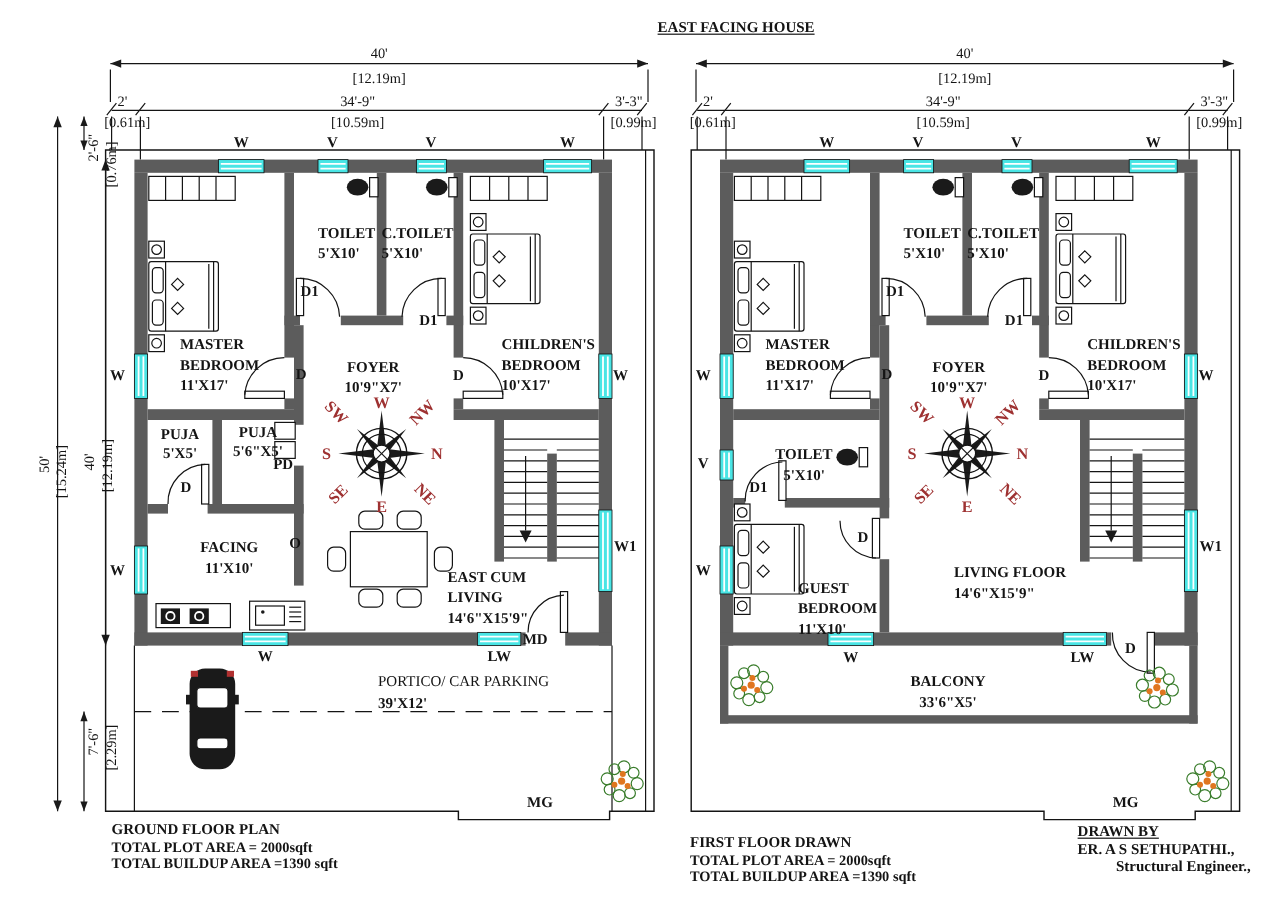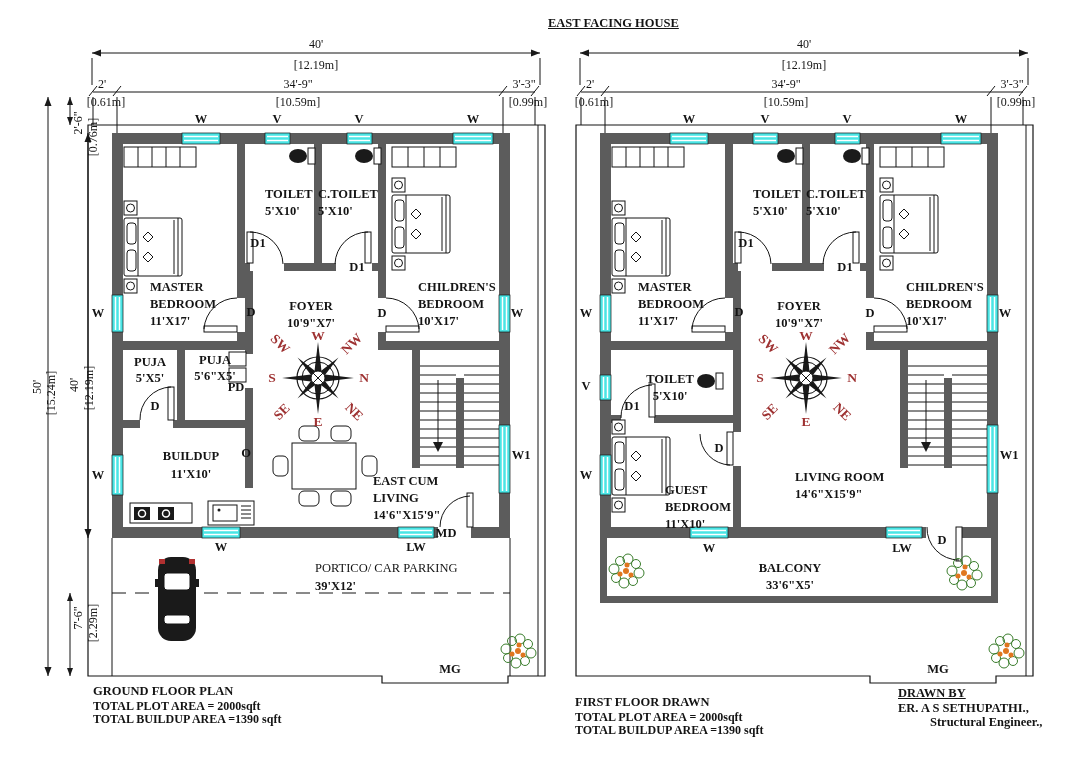--- a/index.html
+++ b/index.html
@@ -352,21 +352,21 @@
     <span class="tl" style="left:288px;top:170px;">5'X10'</span>
     <span class="tl" style="left:388px;top:246px;">CHILDREN'S</span>
     <span class="tl" style="left:388px;top:263px;">BEDROOM</span>
     <span class="tl" style="left:388px;top:280px;">10'X17'</span>
     <span class="t" style="left:281px;top:271px;">FOYER</span>
     <span class="t" style="left:281px;top:288px;">10'9"X7'</span>
     <span class="t" style="left:120px;top:327px;">PUJA</span>
     <span class="t" style="left:120px;top:343px;">5'X5'</span>
     <span class="t" style="left:185px;top:325px;">PUJA</span>
     <span class="t" style="left:185px;top:341px;">5'6"X5'</span>
-    <span class="t" style="left:161px;top:421px;">BUILDUP</span>
+    <span class="t" style="left:161px;top:421px;">FACING</span>
     <span class="t" style="left:161px;top:439px;">11'X10'</span>
     <span class="tl" style="left:343px;top:440px;">EAST CUM</span>
     <span class="tl" style="left:343px;top:457px;">LIVING</span>
     <span class="tl" style="left:343px;top:474px;">14'6"X15'9"</span>
     <span class="tl" style="left:285px;top:527px;font-weight:400;">PORTICO/ CAR PARKING</span>
     <span class="tl" style="left:285px;top:545px;font-weight:700;">39'X12'</span>
   </div>
 
   <div class="panel" style="left:518px;top:35px;width:548px;height:700px;">
     <svg width="548" height="700" viewBox="0 0 548 700">
@@ -457,21 +457,21 @@
     <span class="tl" style="left:388px;top:246px;">CHILDREN'S</span>
     <span class="tl" style="left:388px;top:263px;">BEDROOM</span>
     <span class="tl" style="left:388px;top:280px;">10'X17'</span>
     <span class="t" style="left:281px;top:271px;">FOYER</span>
     <span class="t" style="left:281px;top:288px;">10'9"X7'</span>
     <span class="t" style="left:152px;top:344px;">TOILET</span>
     <span class="t" style="left:152px;top:361px;">5'X10'</span>
     <span class="tl" style="left:147px;top:449px;">GUEST</span>
     <span class="tl" style="left:147px;top:466px;">BEDROOM</span>
     <span class="tl" style="left:147px;top:483px;">11'X10'</span>
-    <span class="tl" style="left:277px;top:436px;">LIVING ROOM</span>
+    <span class="tl" style="left:277px;top:436px;">LIVING FLOOR</span>
     <span class="tl" style="left:277px;top:453px;">14'6"X15'9"</span>
     <span class="t" style="left:272px;top:533px;">BALCONY</span>
     <span class="t" style="left:272px;top:550px;">33'6"X5'</span>
   </div>
 
   <span class="fth" style="left:93px;top:684px;">GROUND FLOOR PLAN</span>
   <span class="ft" style="left:93px;top:699px;">TOTAL PLOT AREA = 2000sqft</span>
   <span class="ft" style="left:93px;top:712px;">TOTAL BUILDUP AREA =1390 sqft</span>
 
   <span class="fth" style="left:575px;top:695px;">FIRST FLOOR DRAWN</span>

